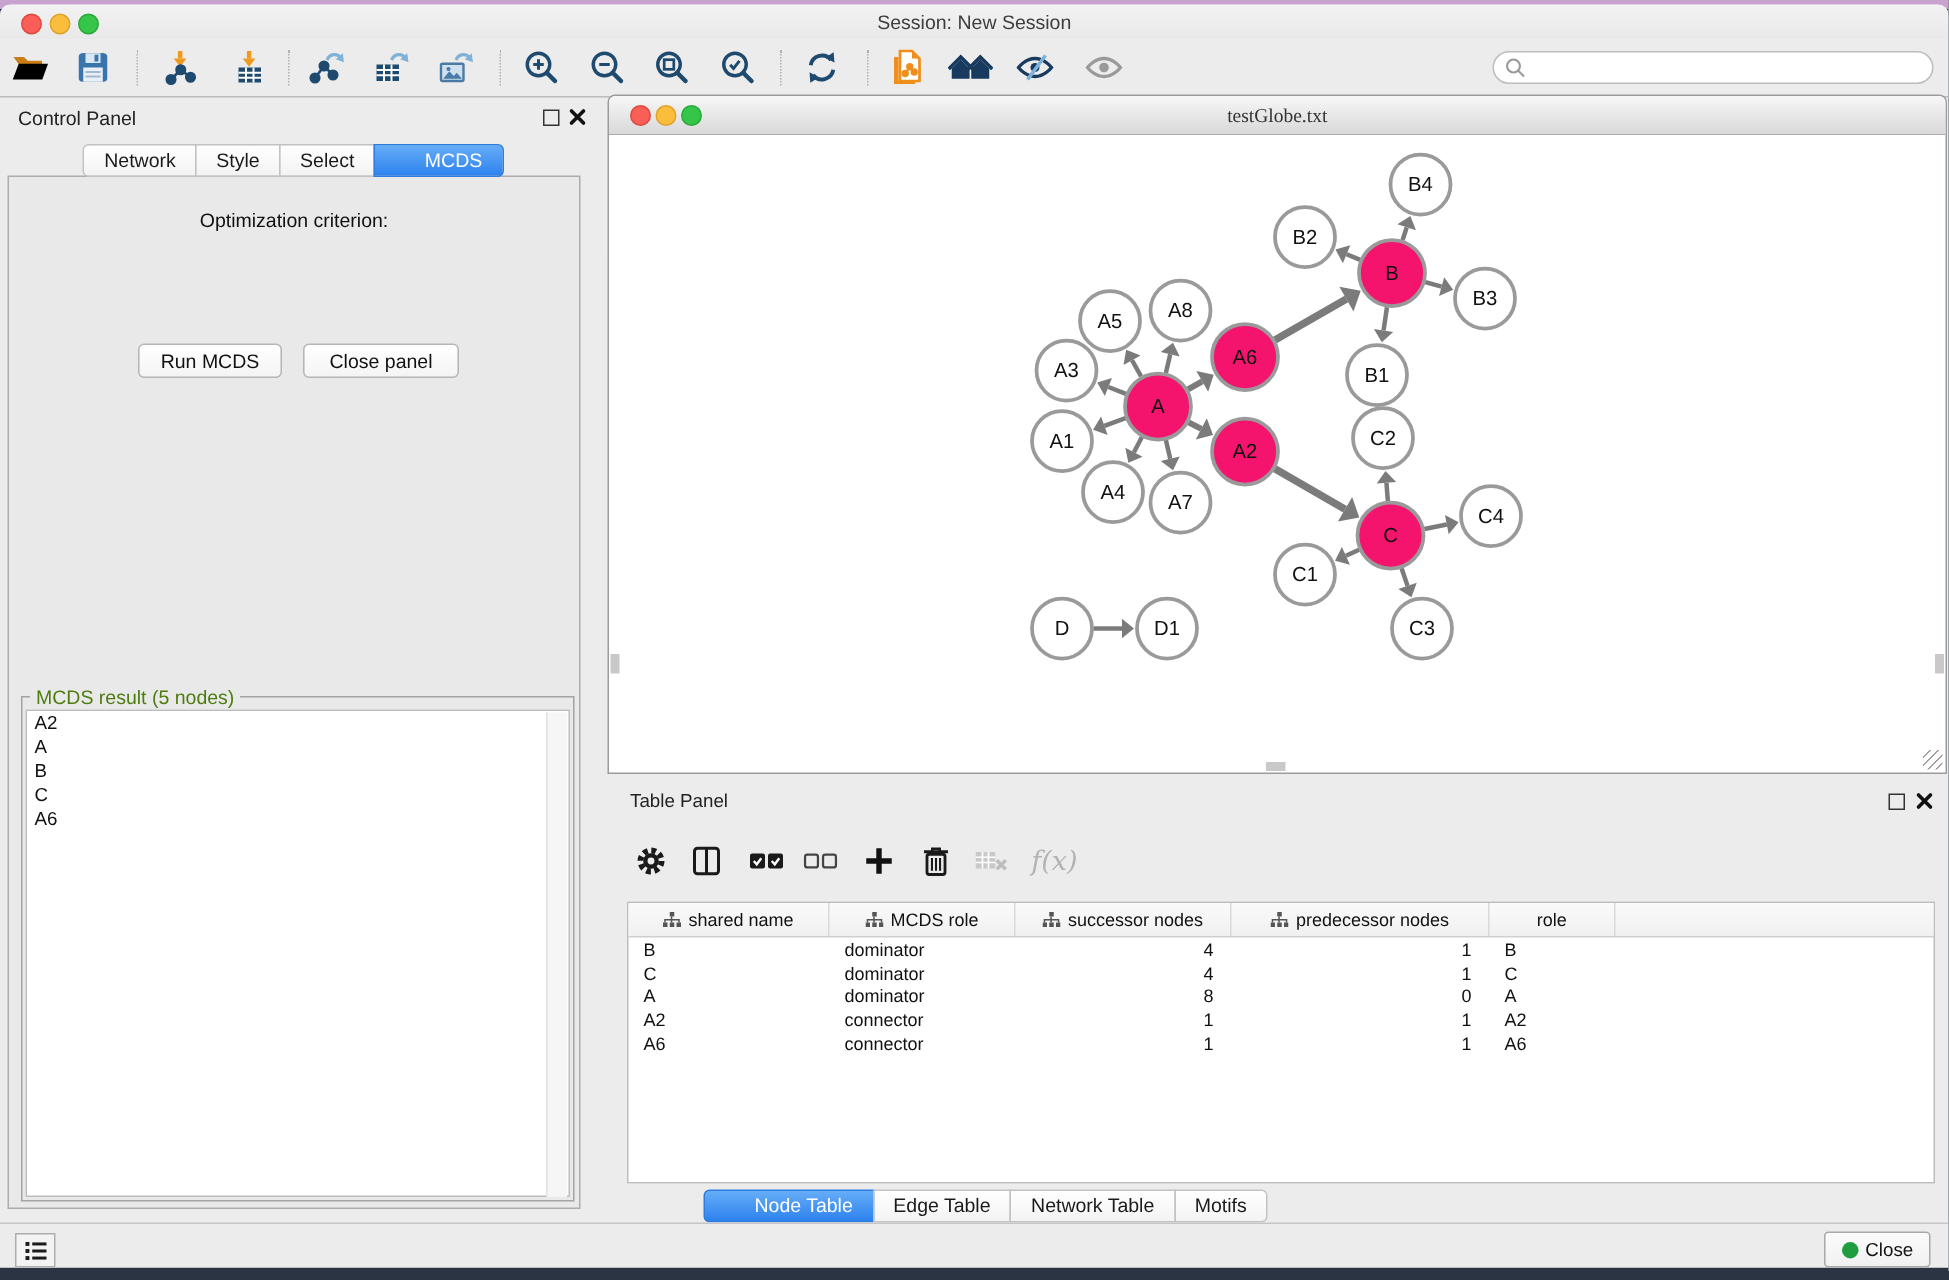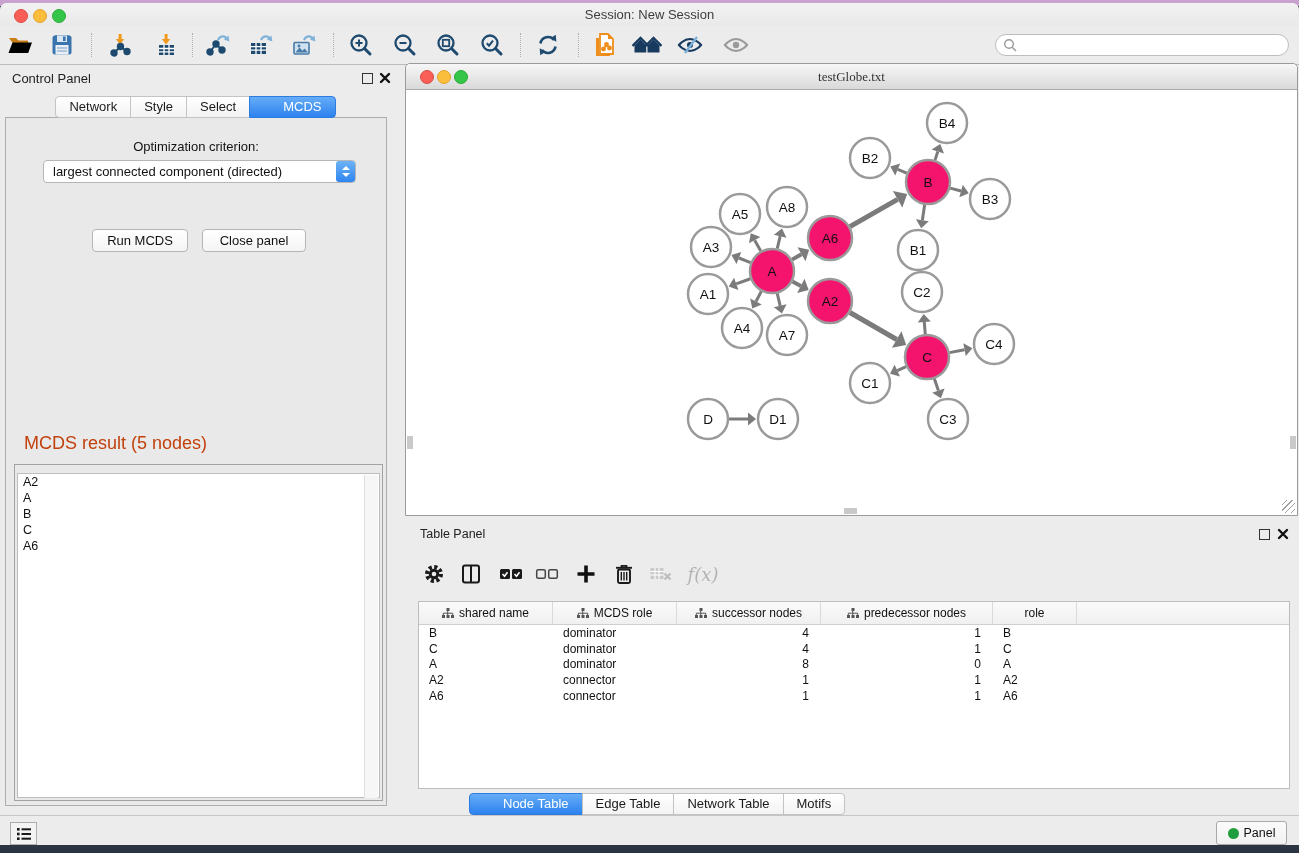--- a/index.html
+++ b/index.html
@@ -31,21 +31,21 @@
   .seg-tab.active{background:linear-gradient(#66adf8,#2d82ee);color:#fff;border-color:#2d7ce0;padding-left:33px;}
   #opt-label{left:5px;top:136px;width:382px;text-align:center;font-size:13px;color:#111;}
   #criterion{left:43px;top:157px;width:313px;height:23px;background:#fff;border:1px solid #b6b6b6;
              border-radius:4px;box-sizing:border-box;display:flex;align-items:center;}
   #criterion .val{flex:1;padding-left:9px;font-size:13px;color:#111;white-space:nowrap;}
   #criterion .stepper{width:19px;height:21px;background:linear-gradient(#6db2f8,#2f86f0);
              border-radius:3px;margin-right:0px;display:flex;flex-direction:column;align-items:center;justify-content:center;gap:1px;}
   .btn{background:linear-gradient(#ffffff,#f4f4f4);border:1px solid #b6b6b6;border-radius:4px;
        font-size:13px;color:#111;height:23px;display:flex;align-items:center;justify-content:center;box-sizing:border-box;margin-top:36px;}
   #groupbox{left:14px;top:461px;width:369px;height:337px;border:1px solid #a3a3a3;box-sizing:border-box;}
-  #groupbox-legend{left:20px;top:430px;font-size:18px;color:#c2410c;background:#e9e9e9;padding:0 4px;z-index:2;}
+  #groupbox-legend{left:20px;top:454px;font-size:13px;color:#4d7c0f;background:#e9e9e9;padding:0 4px;z-index:2;}
   #mcds-list{left:17px;top:470px;width:363px;height:325px;background:#fff;border:1px solid #bdbdbd;box-sizing:border-box;}
   .mcds-item{font-size:12.5px;color:#111;line-height:16px;padding-left:5px;}
   #mcds-scroll{right:1px;top:1px;width:13px;height:323px;background:#f6f6f6;border-left:1px solid #e0e0e0;position:absolute;}
   
   #netwin{left:405px;top:60px;width:893px;height:453px;background:#fff;border:1px solid #9b9b9b;
           border-radius:5px 5px 0 0;box-sizing:border-box;}
   #net-titlebar{left:0;top:0;width:100%;height:25px;background:linear-gradient(#f7f7f7,#d9d9d9);
           border-bottom:1px solid #aaa;border-radius:5px 5px 0 0;font-family:Liberation Serif, serif;}
   .ntl{width:12px;height:12px;border-radius:50%;top:6px;}
   #net-title{width:100%;text-align:center;top:5px;font-size:13px;color:#333;}
@@ -261,31 +261,20 @@
 
   <div class="abs" id="cp-body"></div>
   <div class="abs" id="cp-tabs">
       <div class="seg-tab">Network</div>
       <div class="seg-tab">Style</div>
       <div class="seg-tab">Select</div>
       <div class="seg-tab active">MCDS</div>
     </div>
 
   <div class="abs" id="opt-label">Optimization criterion:</div>
-  <div class="abs" id="criterion">
-    <span class="val">largest connected component (directed)</span>
-    <span class="stepper">
-      <svg width="10" height="6" viewBox="0 0 10 6">
-          <path d="M1 5l4-4 4 4z" fill="#fff"></path>
-        </svg>
-      <svg width="10" height="6" viewBox="0 0 10 6">
-          <path d="M1 1l4 4 4-4z" fill="#fff"></path>
-        </svg>
-    </span>
-  </div>
   <div class="abs btn" style="left:92px;top:190px;width:96px;">Run MCDS</div>
   <div class="abs btn" style="left:202px;top:190px;width:104px;">Close panel</div>
 
   <div class="abs" id="groupbox"></div>
   <div class="abs" id="groupbox-legend">MCDS result (5 nodes)</div>
   <div class="abs" id="mcds-list">
     <div id="mcds-scroll"></div>
   <div class="mcds-item">A2</div>
       <div class="mcds-item">A</div>
       <div class="mcds-item">B</div>
@@ -562,17 +551,17 @@
             <rect x="1" y="5.7" width="2.6" height="2.6"></rect>
             <rect x="1" y="10.4" width="2.6" height="2.6"></rect>
             <rect x="5.5" y="1.3" width="9.5" height="2"></rect>
             <rect x="5.5" y="6" width="9.5" height="2"></rect>
             <rect x="5.5" y="10.7" width="9.5" height="2"></rect>
           </g>
         </svg>
     </div>
     <div class="abs" id="memory-btn">
       <span class="dot"></span>
-      <span>Panel</span>
+      <span>Close</span>
     </div>
   </div>
 
 </div>
 
 </body></html>

